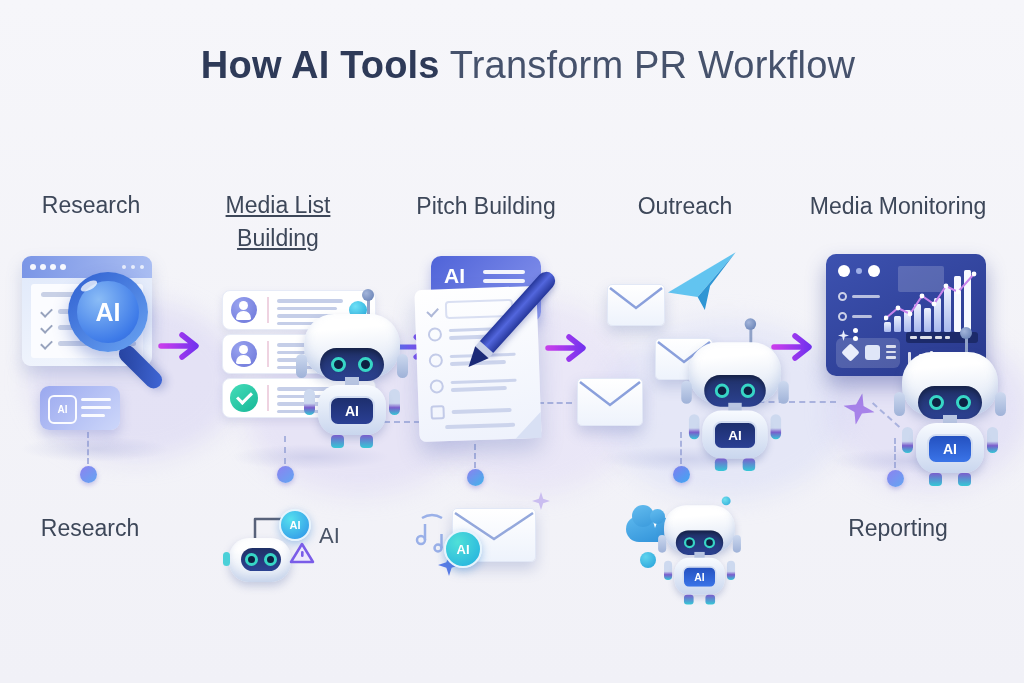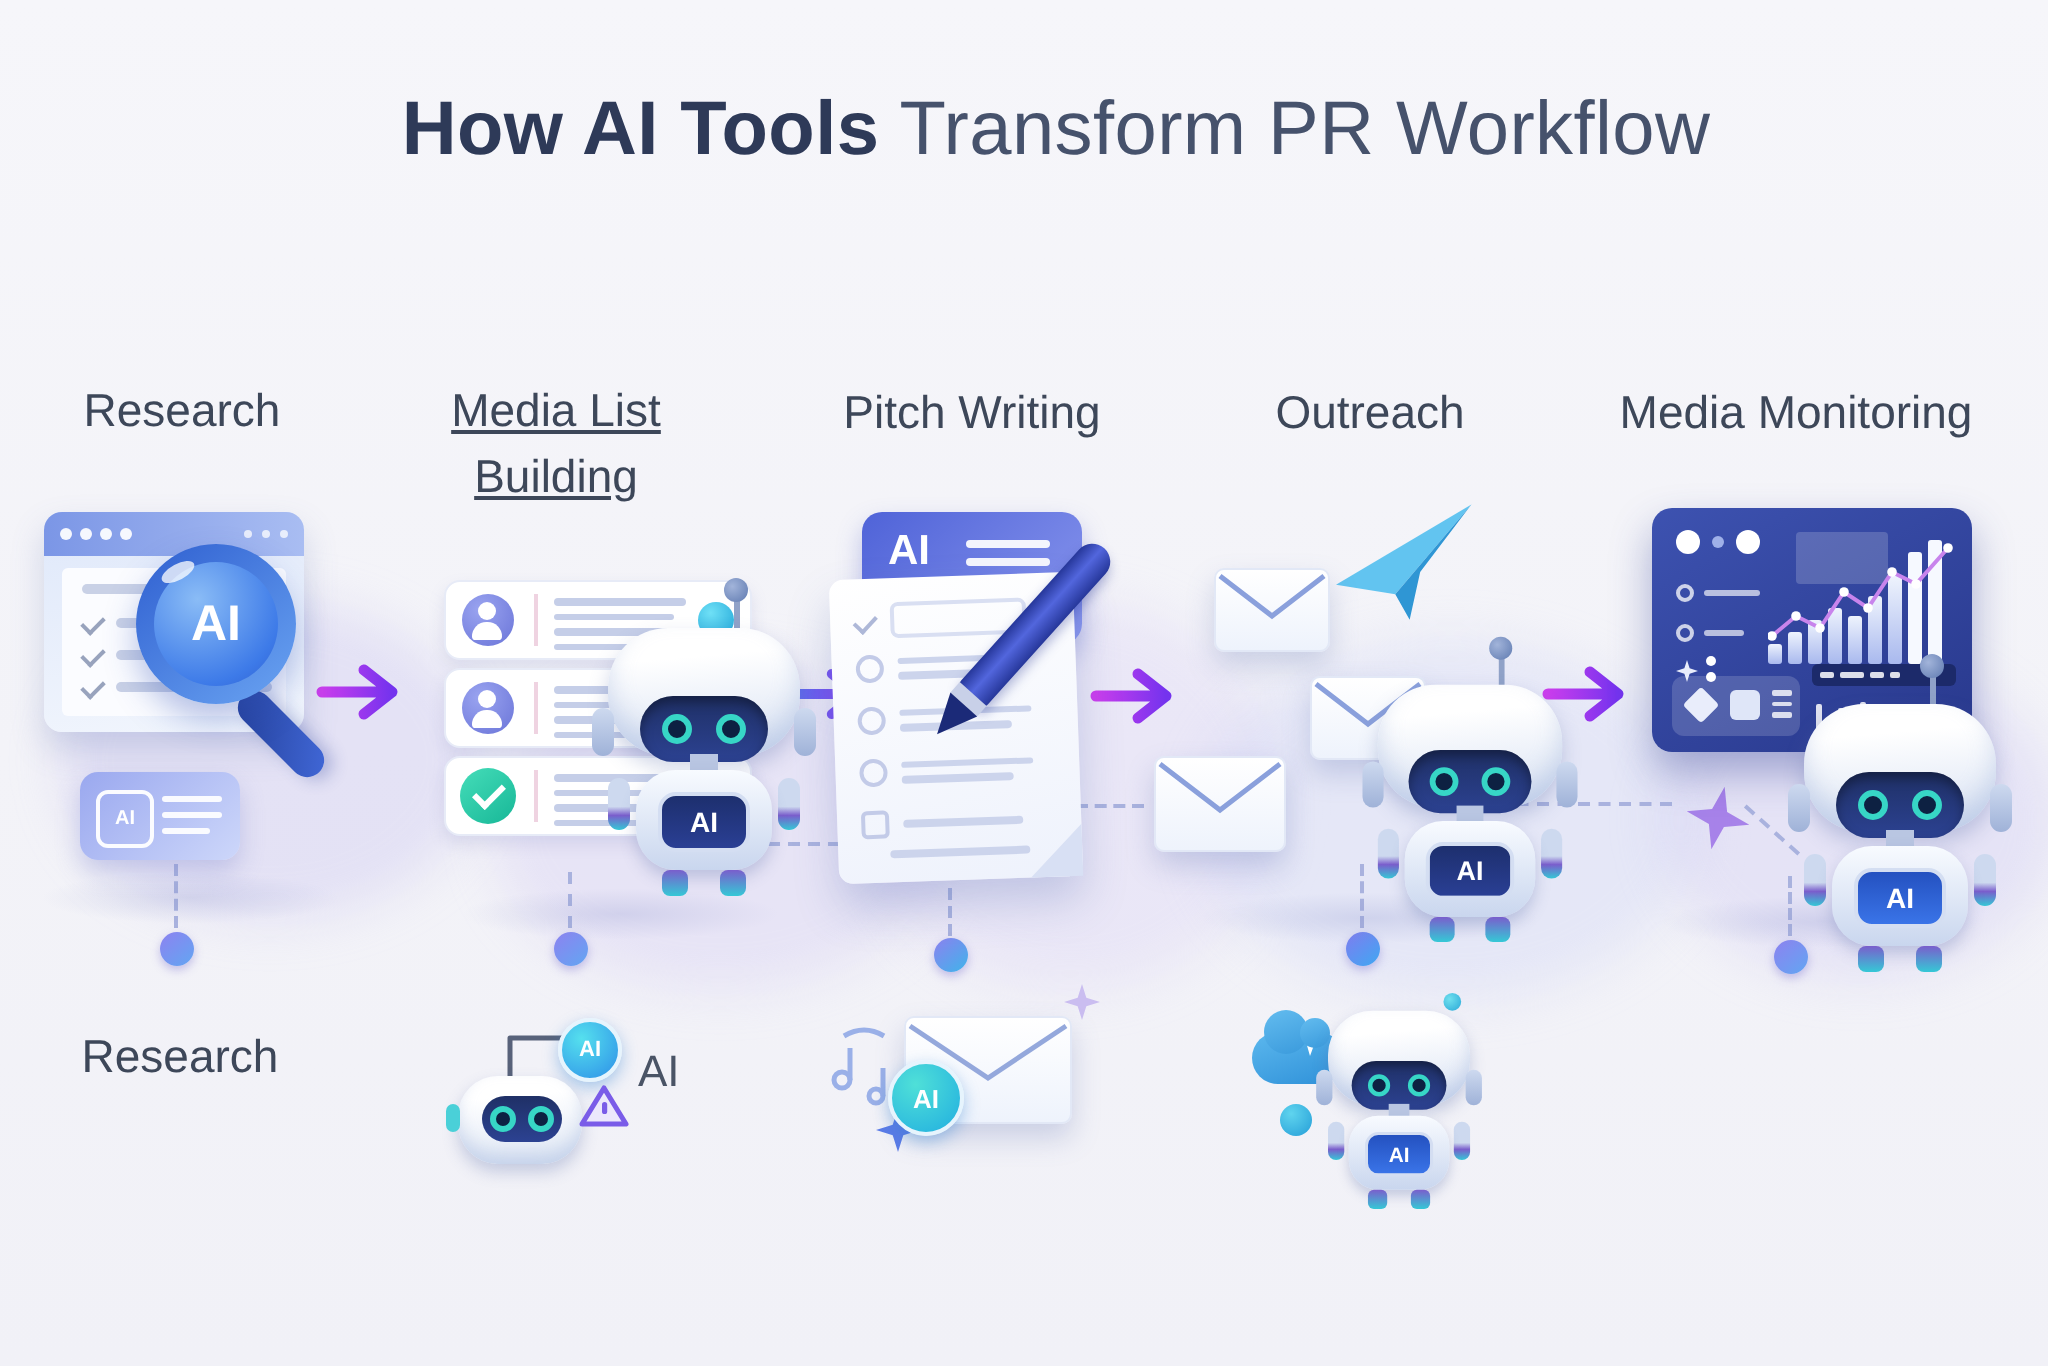--- a/index.html
+++ b/index.html
@@ -151,21 +151,21 @@
   <div class="blob" style="left:430px;top:300px;width:210px;height:195px;background:rgba(212,202,246,.28);"></div>
   <div class="blob" style="left:600px;top:320px;width:250px;height:180px;background:rgba(198,206,245,.30);"></div>
   <div class="blob" style="left:830px;top:330px;width:200px;height:160px;background:rgba(198,192,242,.30);"></div>
 
   <div class="title">
     <span class="b">How AI Tools</span><span class="r"> Transform PR Workflow</span>
   </div>
 
   <div class="lbl" style="left:91px;top:189px;">Research</div>
   <div class="lbl" style="left:278px;top:189px;width:150px;text-decoration:underline;">Media List Building</div>
-  <div class="lbl" style="left:486px;top:190px;white-space:nowrap;">Pitch Writing</div>
+  <div class="lbl" style="left:486px;top:190px;white-space:nowrap;">Pitch Building</div>
   <div class="lbl" style="left:685px;top:190px;">Outreach</div>
   <div class="lbl" style="left:898px;top:190px;white-space:nowrap;">Media Monitoring</div>
 
   <svg class="arrow" style="left:158px;top:331px;" width="46" height="30" viewBox="0 0 46 30">
     <defs>
         <linearGradient id="ag1" x1="0" y1="0" x2="1" y2="0">
           <stop offset="0" stop-color="#cb3ded"></stop>
           <stop offset="1" stop-color="#7433ee"></stop>
         </linearGradient>
       </defs>
@@ -556,14 +556,15 @@
       <div class="arm l"></div>
         <div class="arm r"></div>
       <div class="body">
           <div class="badge" style="background:linear-gradient(180deg,#2451c0,#3a74e8);">AI</div>
         </div>
       <div class="leg l"></div>
         <div class="leg r"></div>
     </div>
   </div>
 
+  <div class="lbl" style="left:898px;top:512px;">Reporting</div>
 
 </div>
 
 </body></html>

